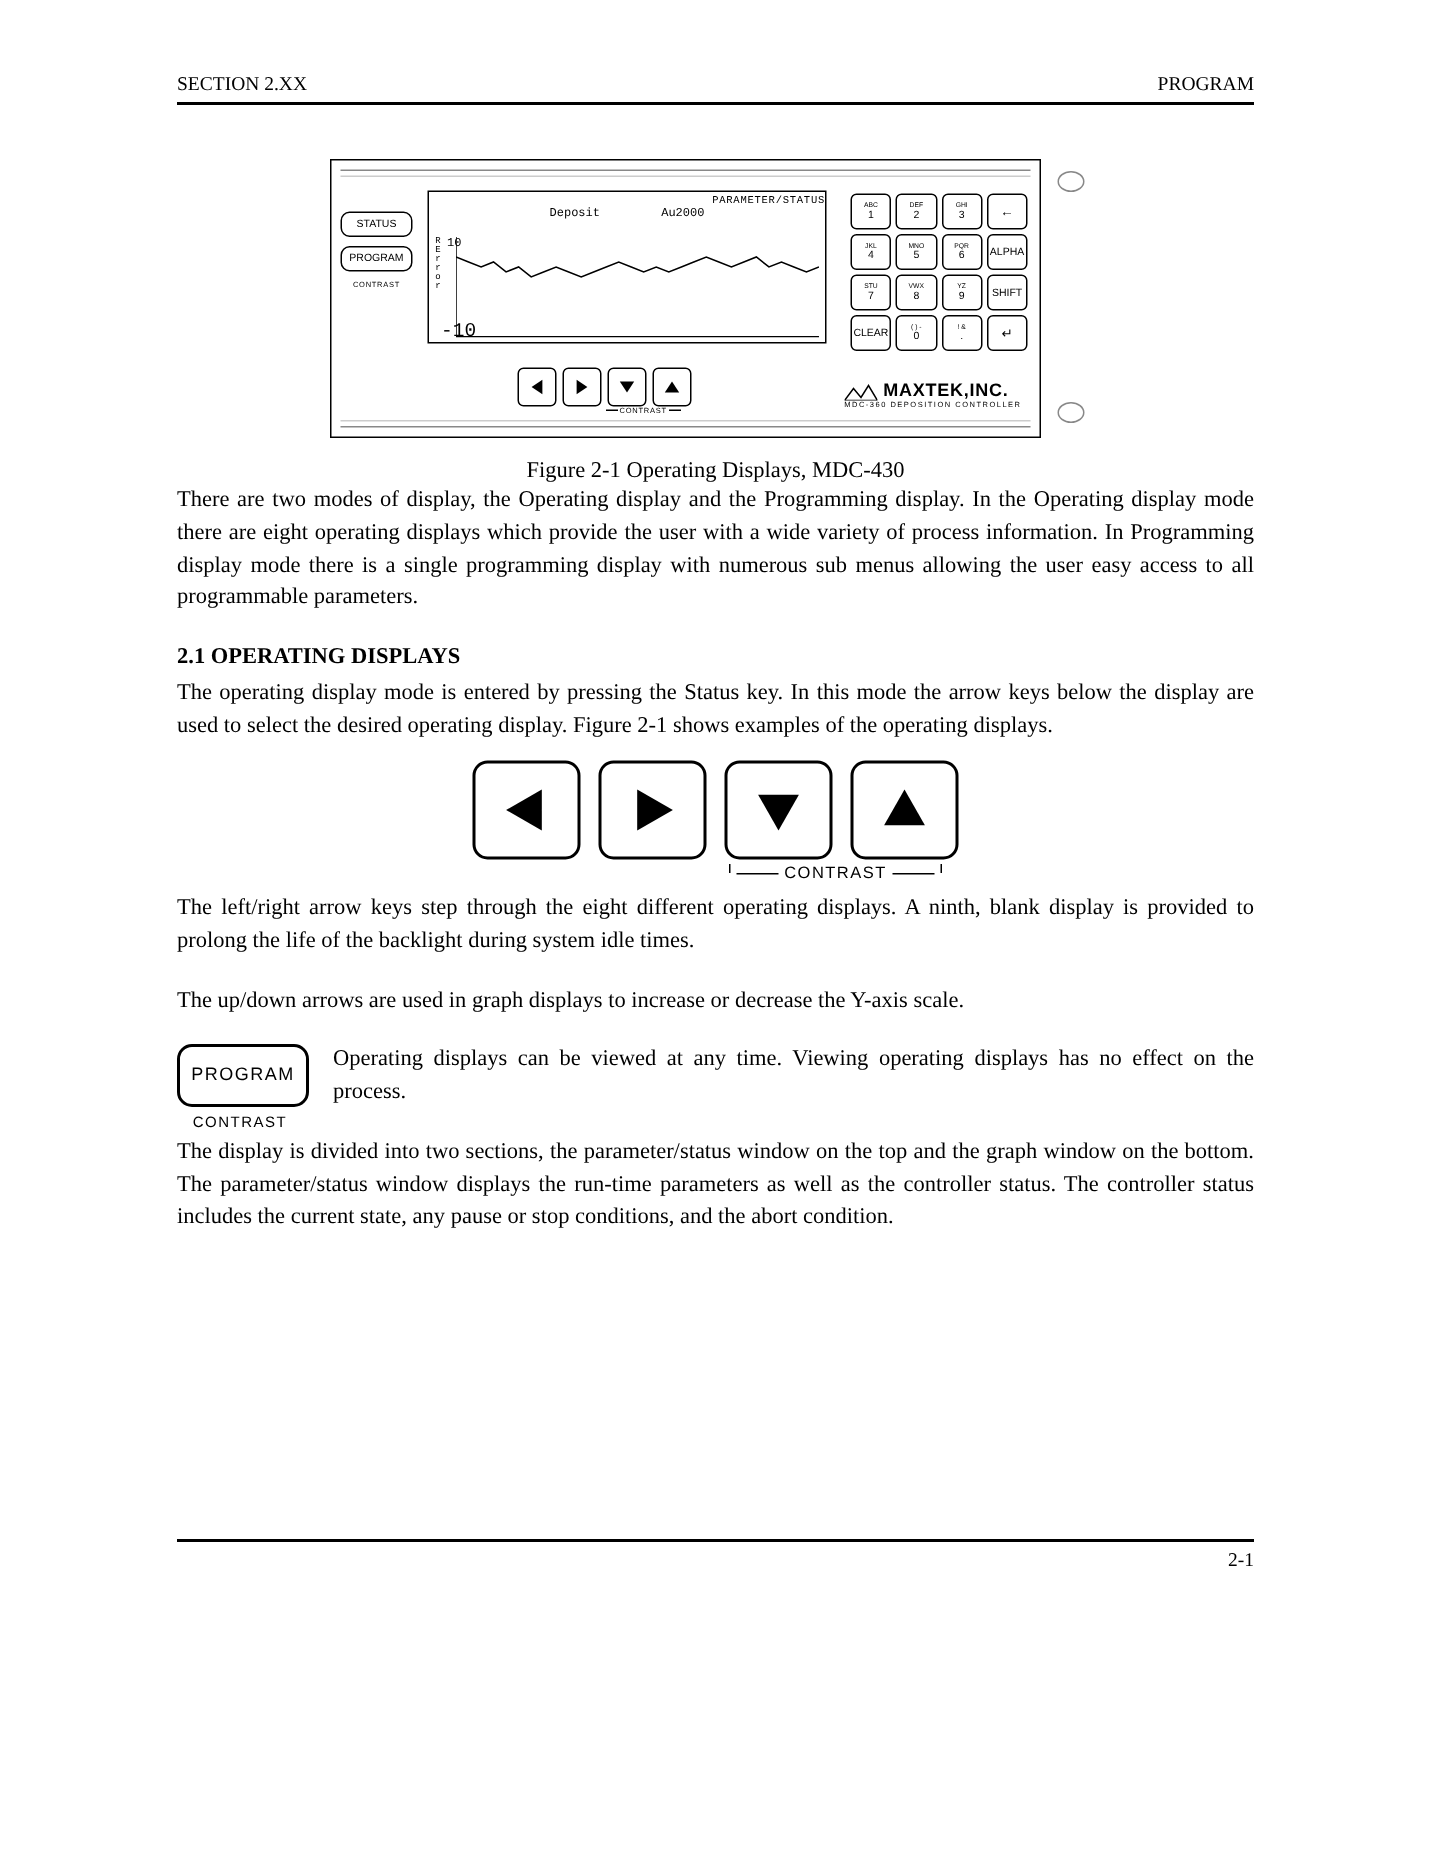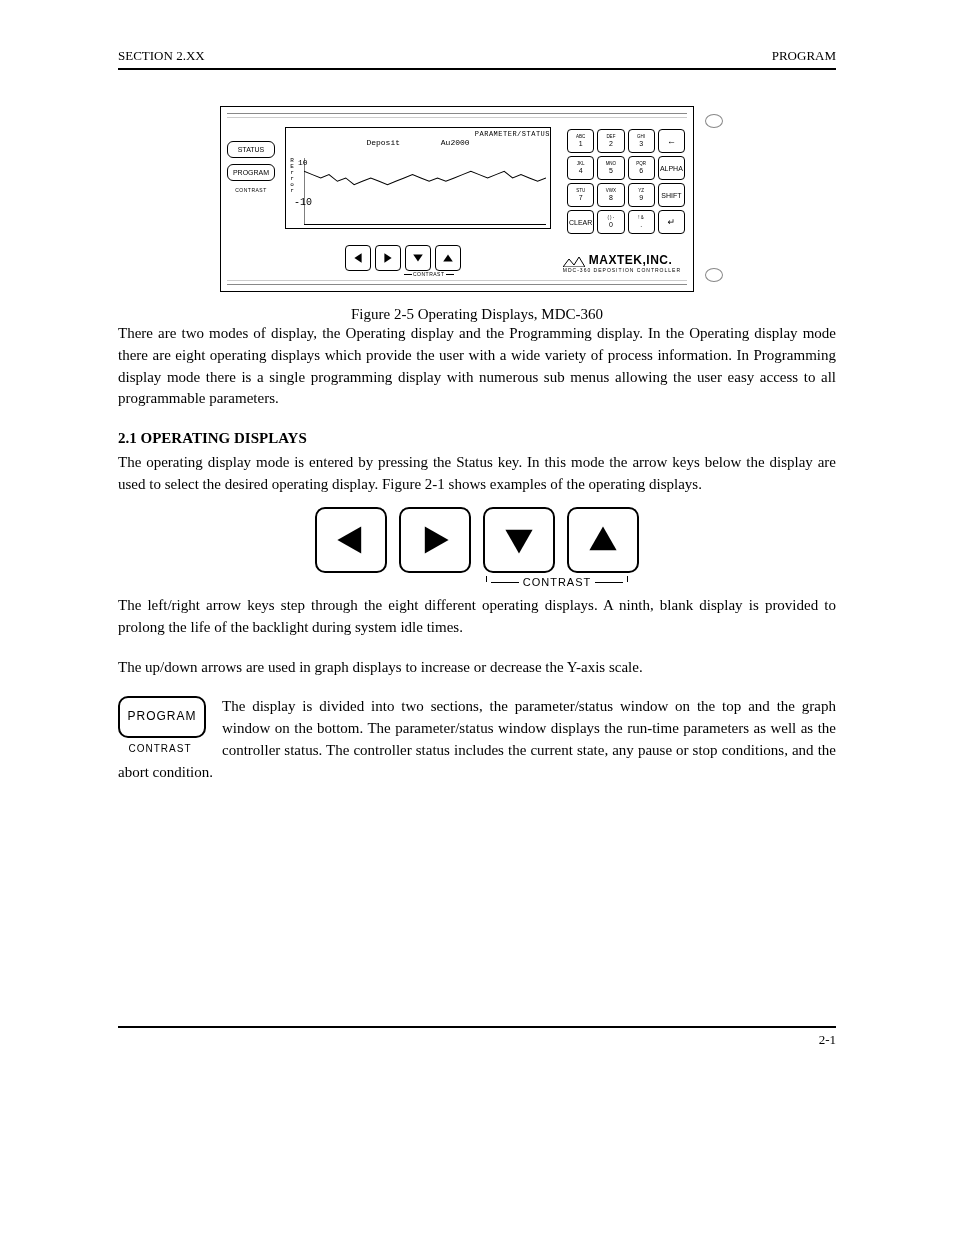--- a/index.html
+++ b/index.html
@@ -101,21 +101,21 @@
     position: absolute;
     left: 2px;
     top: 30px;
     bottom: 4px;
     width: 8px;
     font-size: 6px;
     line-height: 6px;
   }
   .ylabel span { display:block; text-align:center; }
   .ytick-top { position:absolute; left:12px; top:30px; font-size:8px; }
-  .ytick-bot { position:absolute; left:8px; bottom:20px; font-size:10px; }
+  .ytick-bot { position:absolute; left:8px; bottom:0; font-size:13px; }
   .arrow-row {
     position: absolute;
     left: 124px;
     bottom: 20px;
     display: flex;
     gap: 4px;
     align-items: flex-start;
   }
   .akey {
     width: 24px;
@@ -425,21 +425,21 @@
           <div class="brand-sub">MDC-360 DEPOSITION CONTROLLER</div>
         </div>
       </div>
       <div class="side-holes">
         <div class="hole"></div>
         <div class="hole"></div>
       </div>
     </div>
   </div>
 
-  <div class="caption">Figure 2-5  Operating Displays, MDC-360</div>
+  <div class="caption">Figure 2-1  Operating Displays, MDC-430</div>
 
   <div class="body-text">
     <p>There are two modes of display, the Operating display and the Programming display. In the Operating display mode there are eight operating displays which provide the user with a wide variety of process information. In Programming display mode there is a single programming display with numerous sub menus allowing the user easy access to all programmable parameters.</p>
 
     <div class="h4">2.1  OPERATING DISPLAYS</div>
     <p class="tight">The operating display mode is entered by pressing the Status key. In this mode the arrow keys below the display are used to select the desired operating display. Figure 2-1 shows examples of the operating displays.</p>
 
     <div class="arrow-fig">
       <div>
         <div class="big-arrow-row">
@@ -475,20 +475,21 @@
     </div>
 
     <p>The left/right arrow keys step through the eight different operating displays. A ninth, blank display is provided to prolong the life of the backlight during system idle times.</p>
     <p>The up/down arrows are used in graph displays to increase or decrease the Y-axis scale.</p>
 
     <div class="prog-fig float-left">
       <div class="prog-box">PROGRAM</div>
       <div class="prog-sub">CONTRAST</div>
     </div>
 
+    <p>Operating displays can be viewed at any time. Viewing operating displays has no effect on the process.</p>
     <p>The display is divided into two sections, the parameter/status window on the top and the graph window on the bottom. The parameter/status window displays the run-time parameters as well as the controller status. The controller status includes the current state, any pause or stop conditions, and the abort condition.</p>
     <div class="clear"></div>
   </div>
 
   <div class="footer">
     <hr>
     <div class="footer-text">2-1</div>
   </div>
 </div>
 

